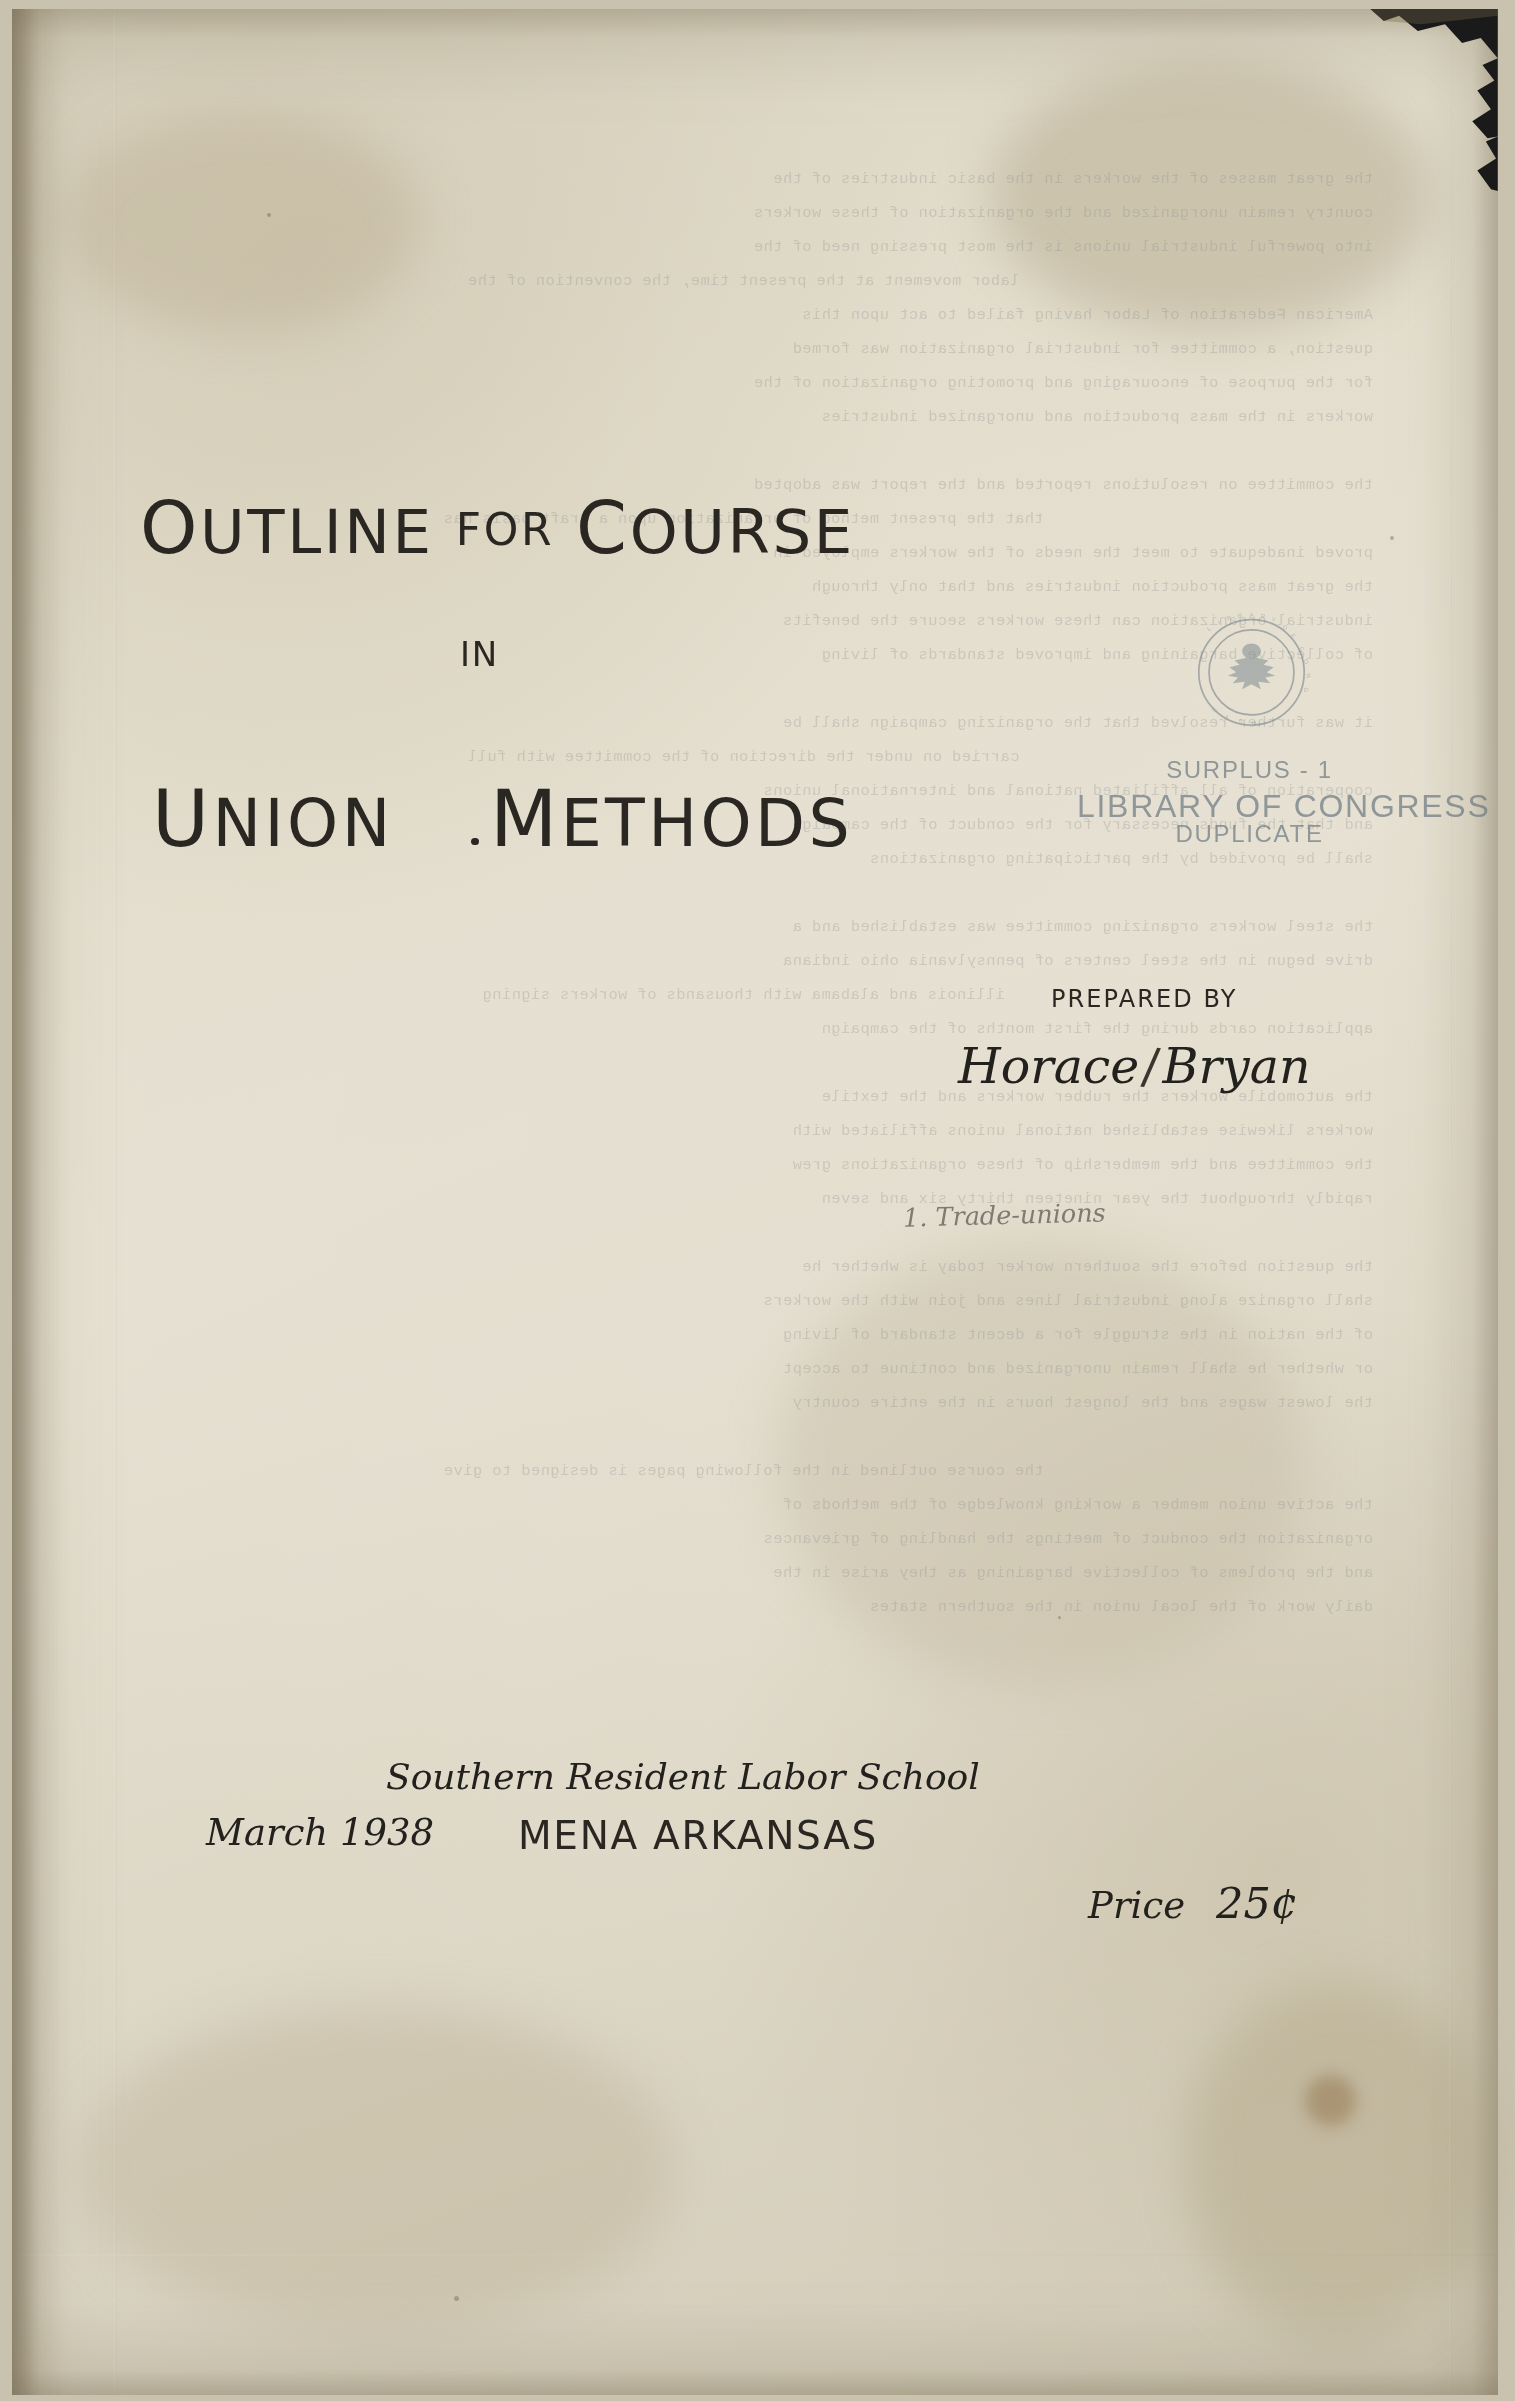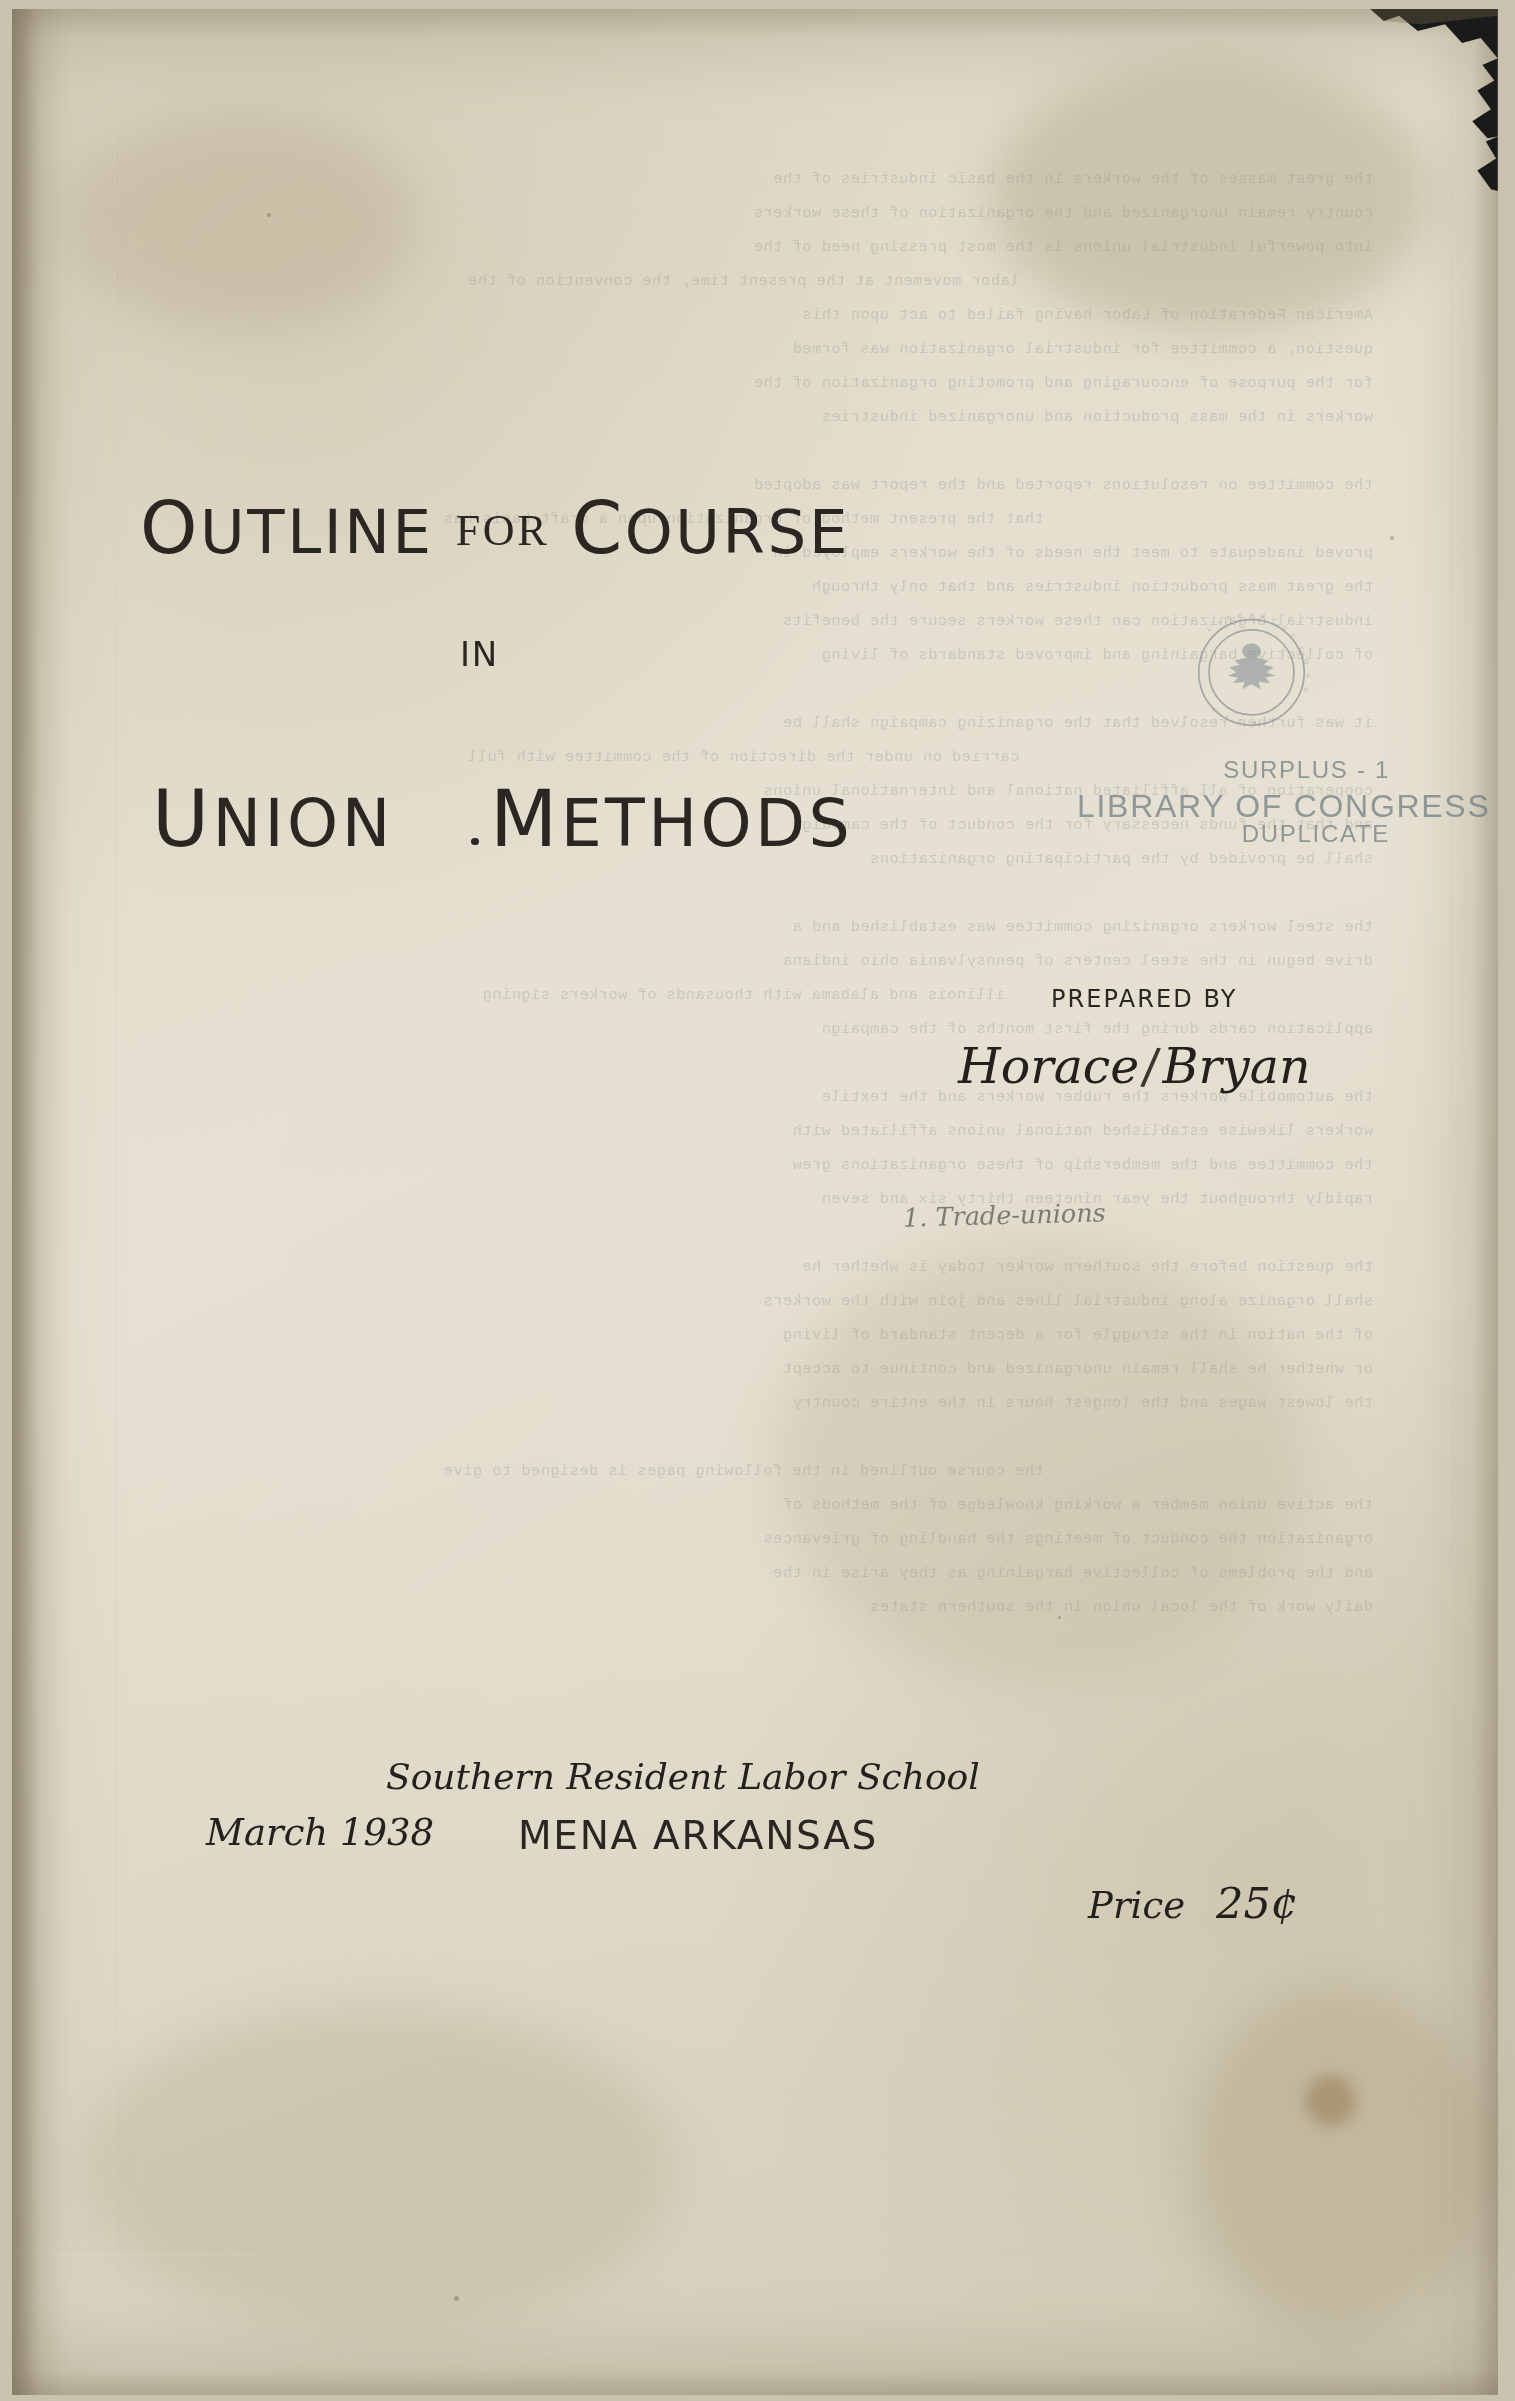--- a/index.html
+++ b/index.html
@@ -94,21 +94,21 @@
     color: #23211d;
   }
 
   #title-line1 {
     position: absolute;
     left: 128px; top: 476px;
     font-size: 61px;
     letter-spacing: 2.6px;
     white-space: nowrap;
   }
-  #title-line1 .small { font-size: 44px; vertical-align: 8.5px; font-family: Liberation Serif, serif; }
+  #title-line1 .small { font-size: 44px; vertical-align: 8.5px; }
   #title-line1 .cap { font-size: 73px; }
 
   #title-in {
     position: absolute;
     left: 448px; top: 625px;
     font-size: 34px;
     letter-spacing: 1.7px;
   }
   #title-line2 {
     position: absolute;
@@ -165,21 +165,21 @@
     width: 143px; height: 136px;
     opacity: 0.55;
   }
   .stamp-text {
     position: absolute;
     color: #6f7b84;
     opacity: 0.72;
     font-family: "Liberation Sans", sans-serif;
     letter-spacing: 1.7px;
     white-space: nowrap;
-    text-align: right;
+    text-align: center;
   }
   #stamp-l1 { left: 1097px; top: 747px; width: 281px; font-size: 24px; }
   #stamp-l2 { left: 1065px; top: 779px; width: 345px; font-size: 32px; }
   #stamp-l3 { left: 1097px; top: 811px; width: 281px; font-size: 24px; }
 
   
   #college {
     position: absolute;
     left: 323px; top: 1679px;
     font-size: 44px;

